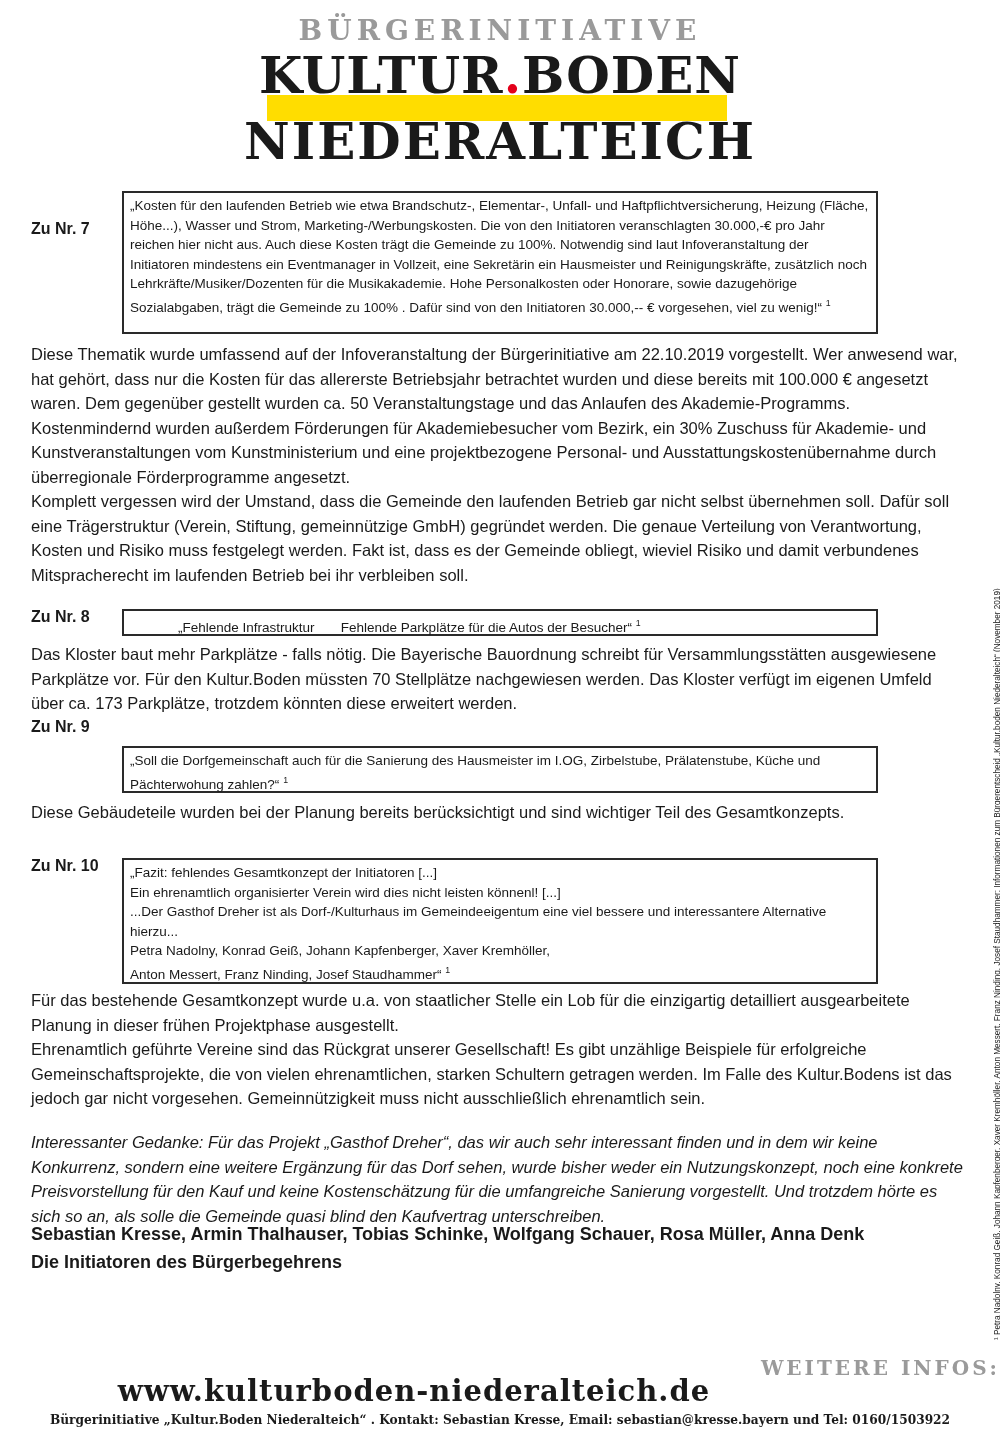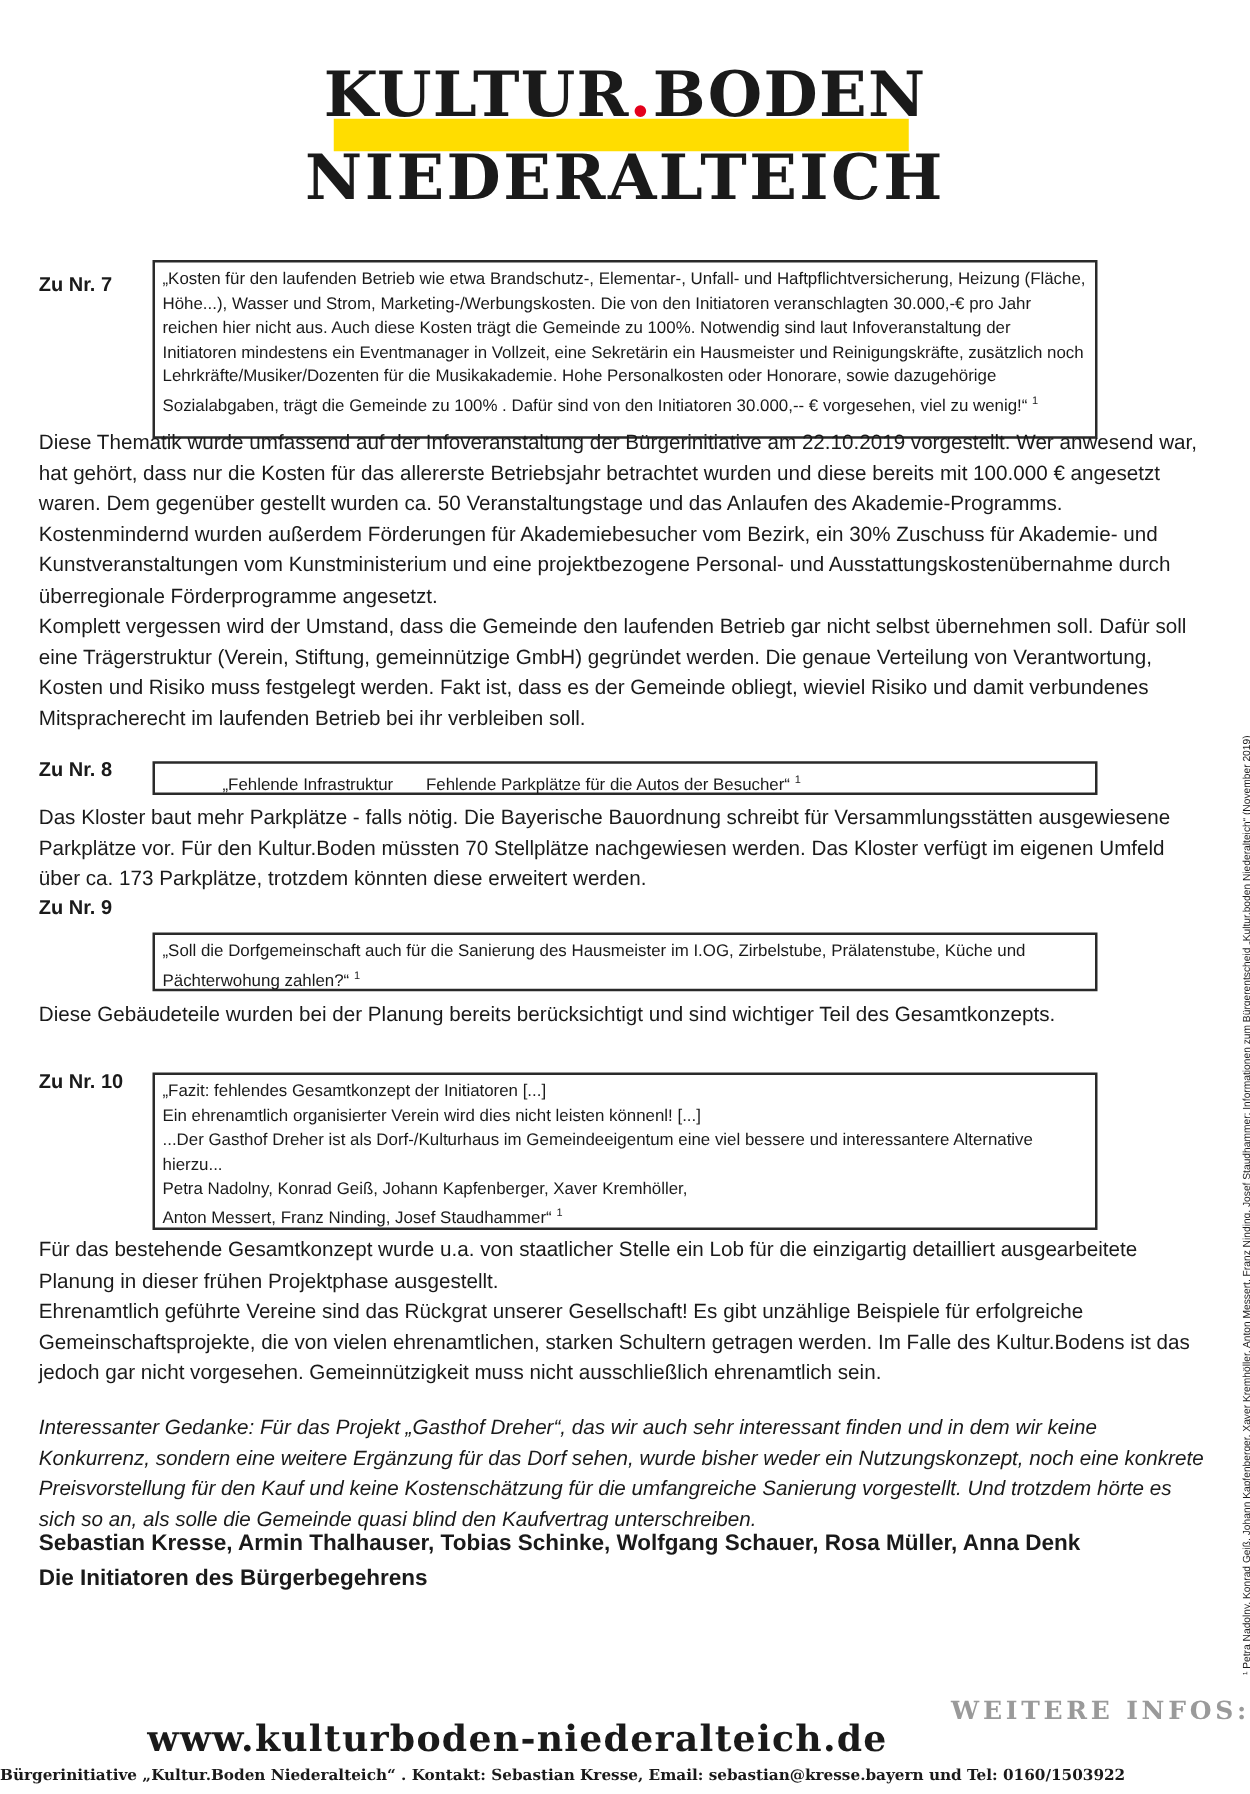--- a/index.html
+++ b/index.html
@@ -13,36 +13,37 @@
 
   .label { position: absolute; left: 31px; font-weight: bold; font-size: 16px; font-family: "Liberation Sans", sans-serif; }
   .qbox { position: absolute; left: 122px; width: 740px; border: 2px solid #2a2a2a; padding: 3px 6px; font-size: 13.5px; line-height: 19.5px; box-sizing: content-box; }
   .body-text { position: absolute; left: 31px; width: 935px; font-size: 16.5px; line-height: 24.5px; }
   .para { margin: 0; }
   .italic { font-style: italic; }
   .bold-names { position: absolute; left: 31px; width: 935px; font-weight: bold; font-size: 18px; line-height: 28px; }
 
   .footer-label { position: absolute; top: 1356px; left: 0; width: 1000px; text-align: right; font-family: "DejaVu Serif", serif; font-weight: bold; font-size: 20px; letter-spacing: 3px; color: #9a9a9a; }
   .footer-url { position: absolute; top: 1374px; left: 0; width: 828px; text-align: center; font-family: "DejaVu Serif", serif; font-weight: bold; font-size: 29px; letter-spacing: 1px; color: #1a1a1a; }
-  .footer-contact { position: absolute; top: 1413px; left: 0; width: 1000px; font-family: "DejaVu Serif", serif; font-weight: bold; font-size: 12.2px; color: #1a1a1a; white-space: nowrap; }
+  .footer-contact { position: absolute; top: 1413px; left: 0; width: 1000px; text-align: center; font-family: "DejaVu Serif", serif; font-weight: bold; font-size: 12.2px; color: #1a1a1a; white-space: nowrap; }
 
   .side-note { position: absolute; left: 993px; top: 1340px; transform-origin: 0 0; transform: rotate(-90deg); white-space: nowrap; font-size: 8.2px; color: #1a1a1a; width: 910px; }
   sup { font-size: 0.65em; }
 </style>
 </head>
 <body>
 
 <div class="header">
+  <div class="brand-top">BÜRGERINITIATIVE</div>
   <div class="brand-yellow"></div>
   <div class="brand-main"><span>KULTUR</span><span class="dot">.</span><span>BODEN</span></div>
   <div class="brand-sub">NIEDERALTEICH</div>
 </div>
 
 <div class="label" style="top:188px;margin-top:32px;">Zu Nr. 7</div>
-<div class="qbox" style="top:208px; height:133px;">
+<div class="qbox" style="top:191px; height:133px;">
   <span>„Kosten für den laufenden Betrieb wie etwa Brandschutz-, Elementar-, Unfall- und Haftpflichtversicherung, Heizung (Fläche, Höhe...), Wasser und Strom, Marketing-/Werbungskosten. Die von den Initiatoren veranschlagten 30.000,-€ pro Jahr reichen hier nicht aus. Auch diese Kosten trägt die Gemeinde zu 100%. Notwendig sind laut Infoveranstaltung der Initiatoren mindestens ein Eventmanager in Vollzeit, eine Sekretärin ein Hausmeister und Reinigungskräfte, zusätzlich noch Lehrkräfte/Musiker/Dozenten für die Musikakademie. Hohe Personalkosten oder Honorare, sowie dazugehörige Sozialabgaben, trägt die Gemeinde zu 100% . Dafür sind von den Initiatoren 30.000,-- € vorgesehen, viel zu wenig!“</span> <sup>1</sup>
 </div>
 <div class="body-text" style="top:342px;">
   <p class="para">Diese Thematik wurde umfassend auf der Infoveranstaltung der Bürgerinitiative am 22.10.2019 vorgestellt. Wer anwesend war, hat gehört, dass nur die Kosten für das allererste Betriebsjahr betrachtet wurden und diese bereits mit 100.000 € angesetzt waren. Dem gegenüber gestellt wurden ca. 50 Veranstaltungstage und das Anlaufen des Akademie-Programms. Kostenmindernd wurden außerdem Förderungen für Akademiebesucher vom Bezirk, ein 30% Zuschuss für Akademie- und Kunstveranstaltungen vom Kunstministerium und eine projektbezogene Personal- und Ausstattungskostenübernahme durch überregionale Förderprogramme angesetzt.</p>
   <p class="para">Komplett vergessen wird der Umstand, dass die Gemeinde den laufenden Betrieb gar nicht selbst übernehmen soll. Dafür soll eine Trägerstruktur (Verein, Stiftung, gemeinnützige GmbH) gegründet werden. Die genaue Verteilung von Verantwortung, Kosten und  Risiko muss festgelegt werden. Fakt ist, dass es der Gemeinde obliegt, wieviel Risiko und damit verbundenes Mitspracherecht im laufenden Betrieb bei ihr verbleiben soll.</p>
 </div>
 
 <div class="label" style="top:608px;">Zu Nr. 8</div>
 <div class="qbox" style="top:609px; height:17px;">
   <span style="white-space:pre;margin-left:48px;">„Fehlende Infrastruktur       Fehlende Parkplätze für die Autos der Besucher“</span> <sup>1</sup>

